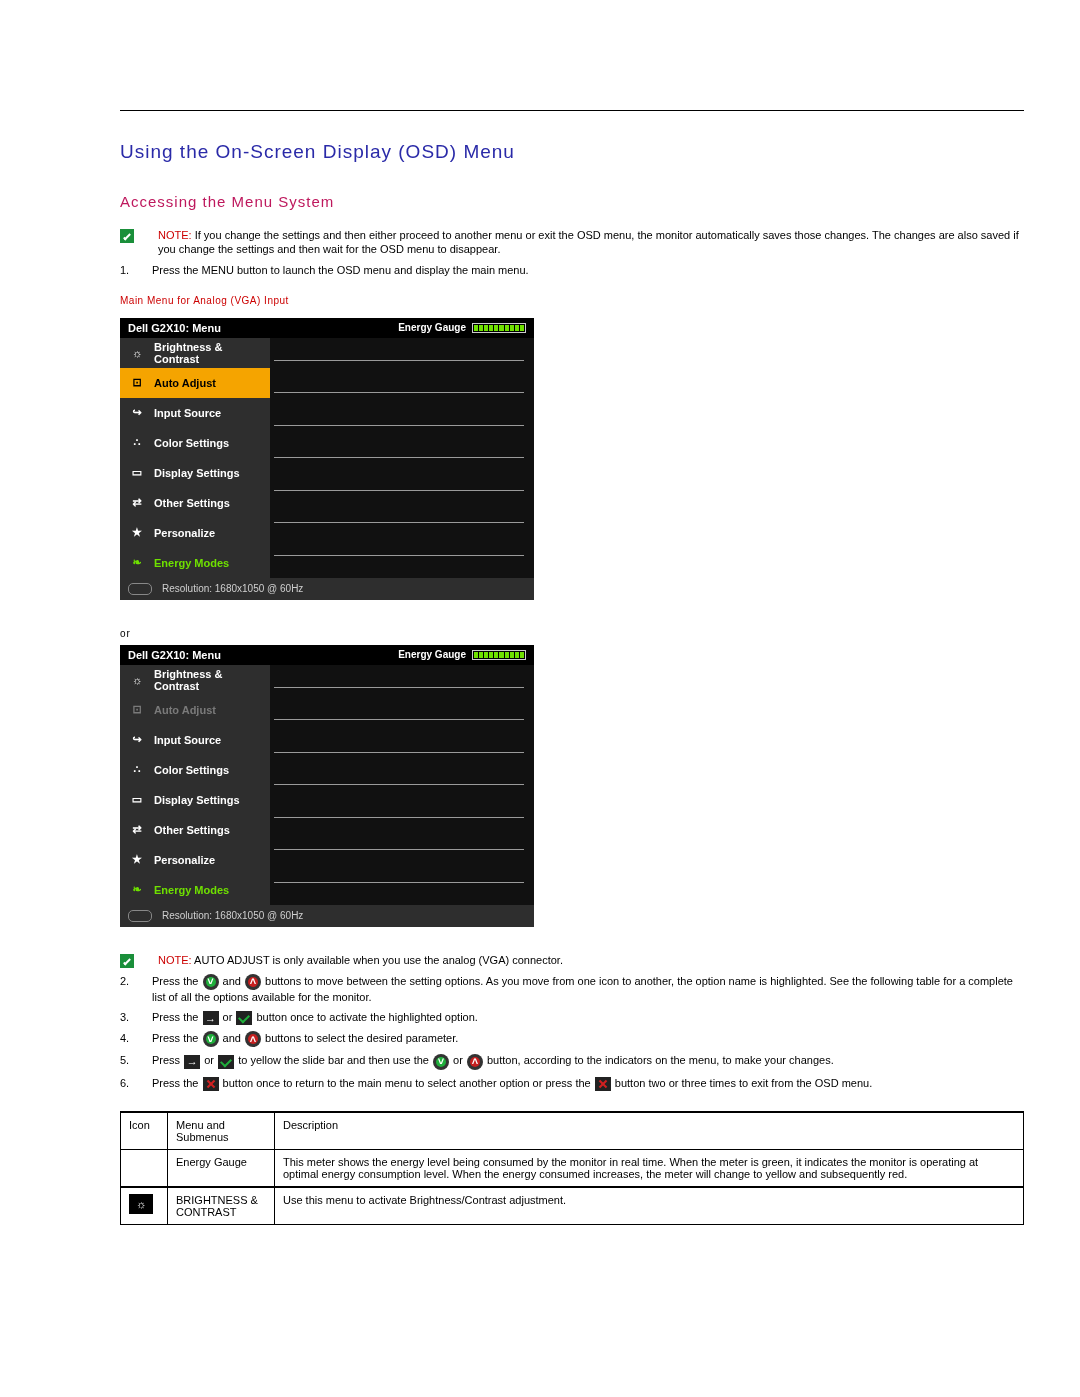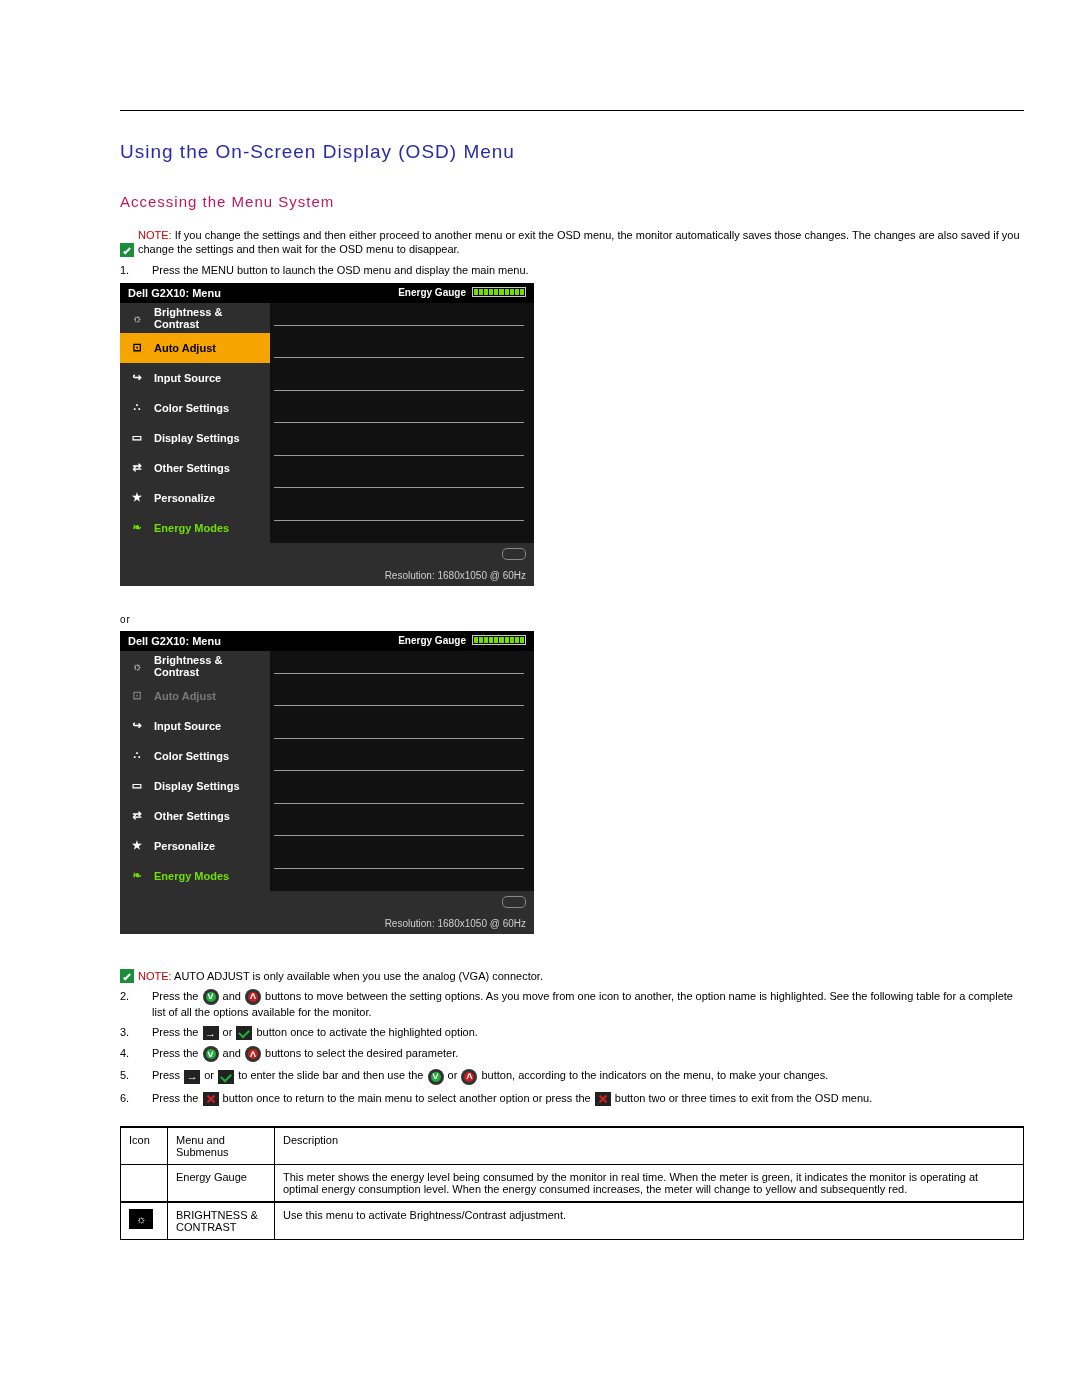--- a/index.html
+++ b/index.html
@@ -27,23 +27,23 @@
   }
   h3.subsection {
     color: #be185d;
     font-size: 15px;
     font-weight: normal;
     letter-spacing: 1px;
     margin: 0 0 18px 0;
   }
   .note-row {
     display: flex;
-    align-items: flex-end;
-    gap: 4px;
-    margin: 16px 0 6px 0;
+    align-items: flex-start;
+    gap: 24px;
+    margin: 8px 0 6px 0;
     line-height: 1.3;
   }
   .note-icon {
     width: 14px; height: 14px; flex: 0 0 14px;
     background: #1a8f3a;
     position: relative;
     margin-top: 1px;
   }
   .note-icon::after {
     content: '';
@@ -78,21 +78,21 @@
   
   .osd {
     width: 414px;
     background: #000;
     color: #fff;
     font-family: Arial, sans-serif;
     font-size: 11px;
   }
   .osd-header {
     display: flex;
-    align-items: flex-start;
+    align-items: center;
     justify-content: space-between;
     padding: 4px 8px;
     background: #000;
   }
   .osd-title { font-weight: bold; font-size: 11px; }
   .gauge-wrap { display: flex; align-items: center; gap: 6px; }
   .gauge-label { font-weight: bold; font-size: 10px; }
   .gauge {
     width: 54px; height: 10px;
     border: 1px solid #ccc;
@@ -134,25 +134,24 @@
     padding: 6px 10px 6px 4px;
   }
   .osd-line {
     height: 1px;
     background: #9a9a9a;
   }
   .osd-footer {
     background: #2e2e2e;
     padding: 5px 8px;
     display: flex;
-    align-items: flex-end;
+    align-items: flex-start;
     gap: 10px;
     color: #cfcfcf;
     font-size: 10px;
-    flex-direction: column;
   }
   .dell-badge {
     width: 22px; height: 10px; border:1px solid #888; border-radius:5px;
   }
 
   
   .btn-round {
     display: inline-flex;
     width: 16px; height: 16px;
     border-radius: 50%;
@@ -231,20 +230,21 @@
       <span class="note-label">NOTE:</span>
       <span>If you change the settings and then either proceed to another menu or exit the OSD menu, the monitor automatically saves those changes. The changes are also saved if you change the settings and then wait for the OSD menu to disappear.</span>
     </div>
   </div>
 
   <div class="step-row">
     <span class="step-num">1.</span>
     <span class="step-body">Press the MENU button to launch the OSD menu and display the main menu.</span>
   </div>
 
+  <div class="caption">Main Menu for Analog (VGA) Input</div>
 
   <div class="osd">
     <div class="osd-header">
       <span class="osd-title">Dell G2X10: Menu</span>
       <span class="gauge-wrap">
         <span class="gauge-label">Energy Gauge</span>
         <span class="gauge">
             <i></i>
             <i></i>
             <i></i>
@@ -436,21 +436,21 @@
 
   <div class="step-row">
     <span class="step-num">5.</span>
     <span class="step-body">
       <span>Press </span>
       <span class="btn-square">
           <span class="arr">→</span>
         </span>
       <span> or </span>
       <span class="btn-square check"></span>
-      <span> to enter the slide bar and then use the </span>
+      <span> to yellow the slide bar and then use the </span>
       <span class="btn-round green">
           <span class="chev">˅</span>
         </span>
       <span> or </span>
       <span class="btn-round red">
           <span class="chev">˄</span>
         </span>
       <span> button, according to the indicators on the menu, to make your changes.</span>
     </span>
   </div>

